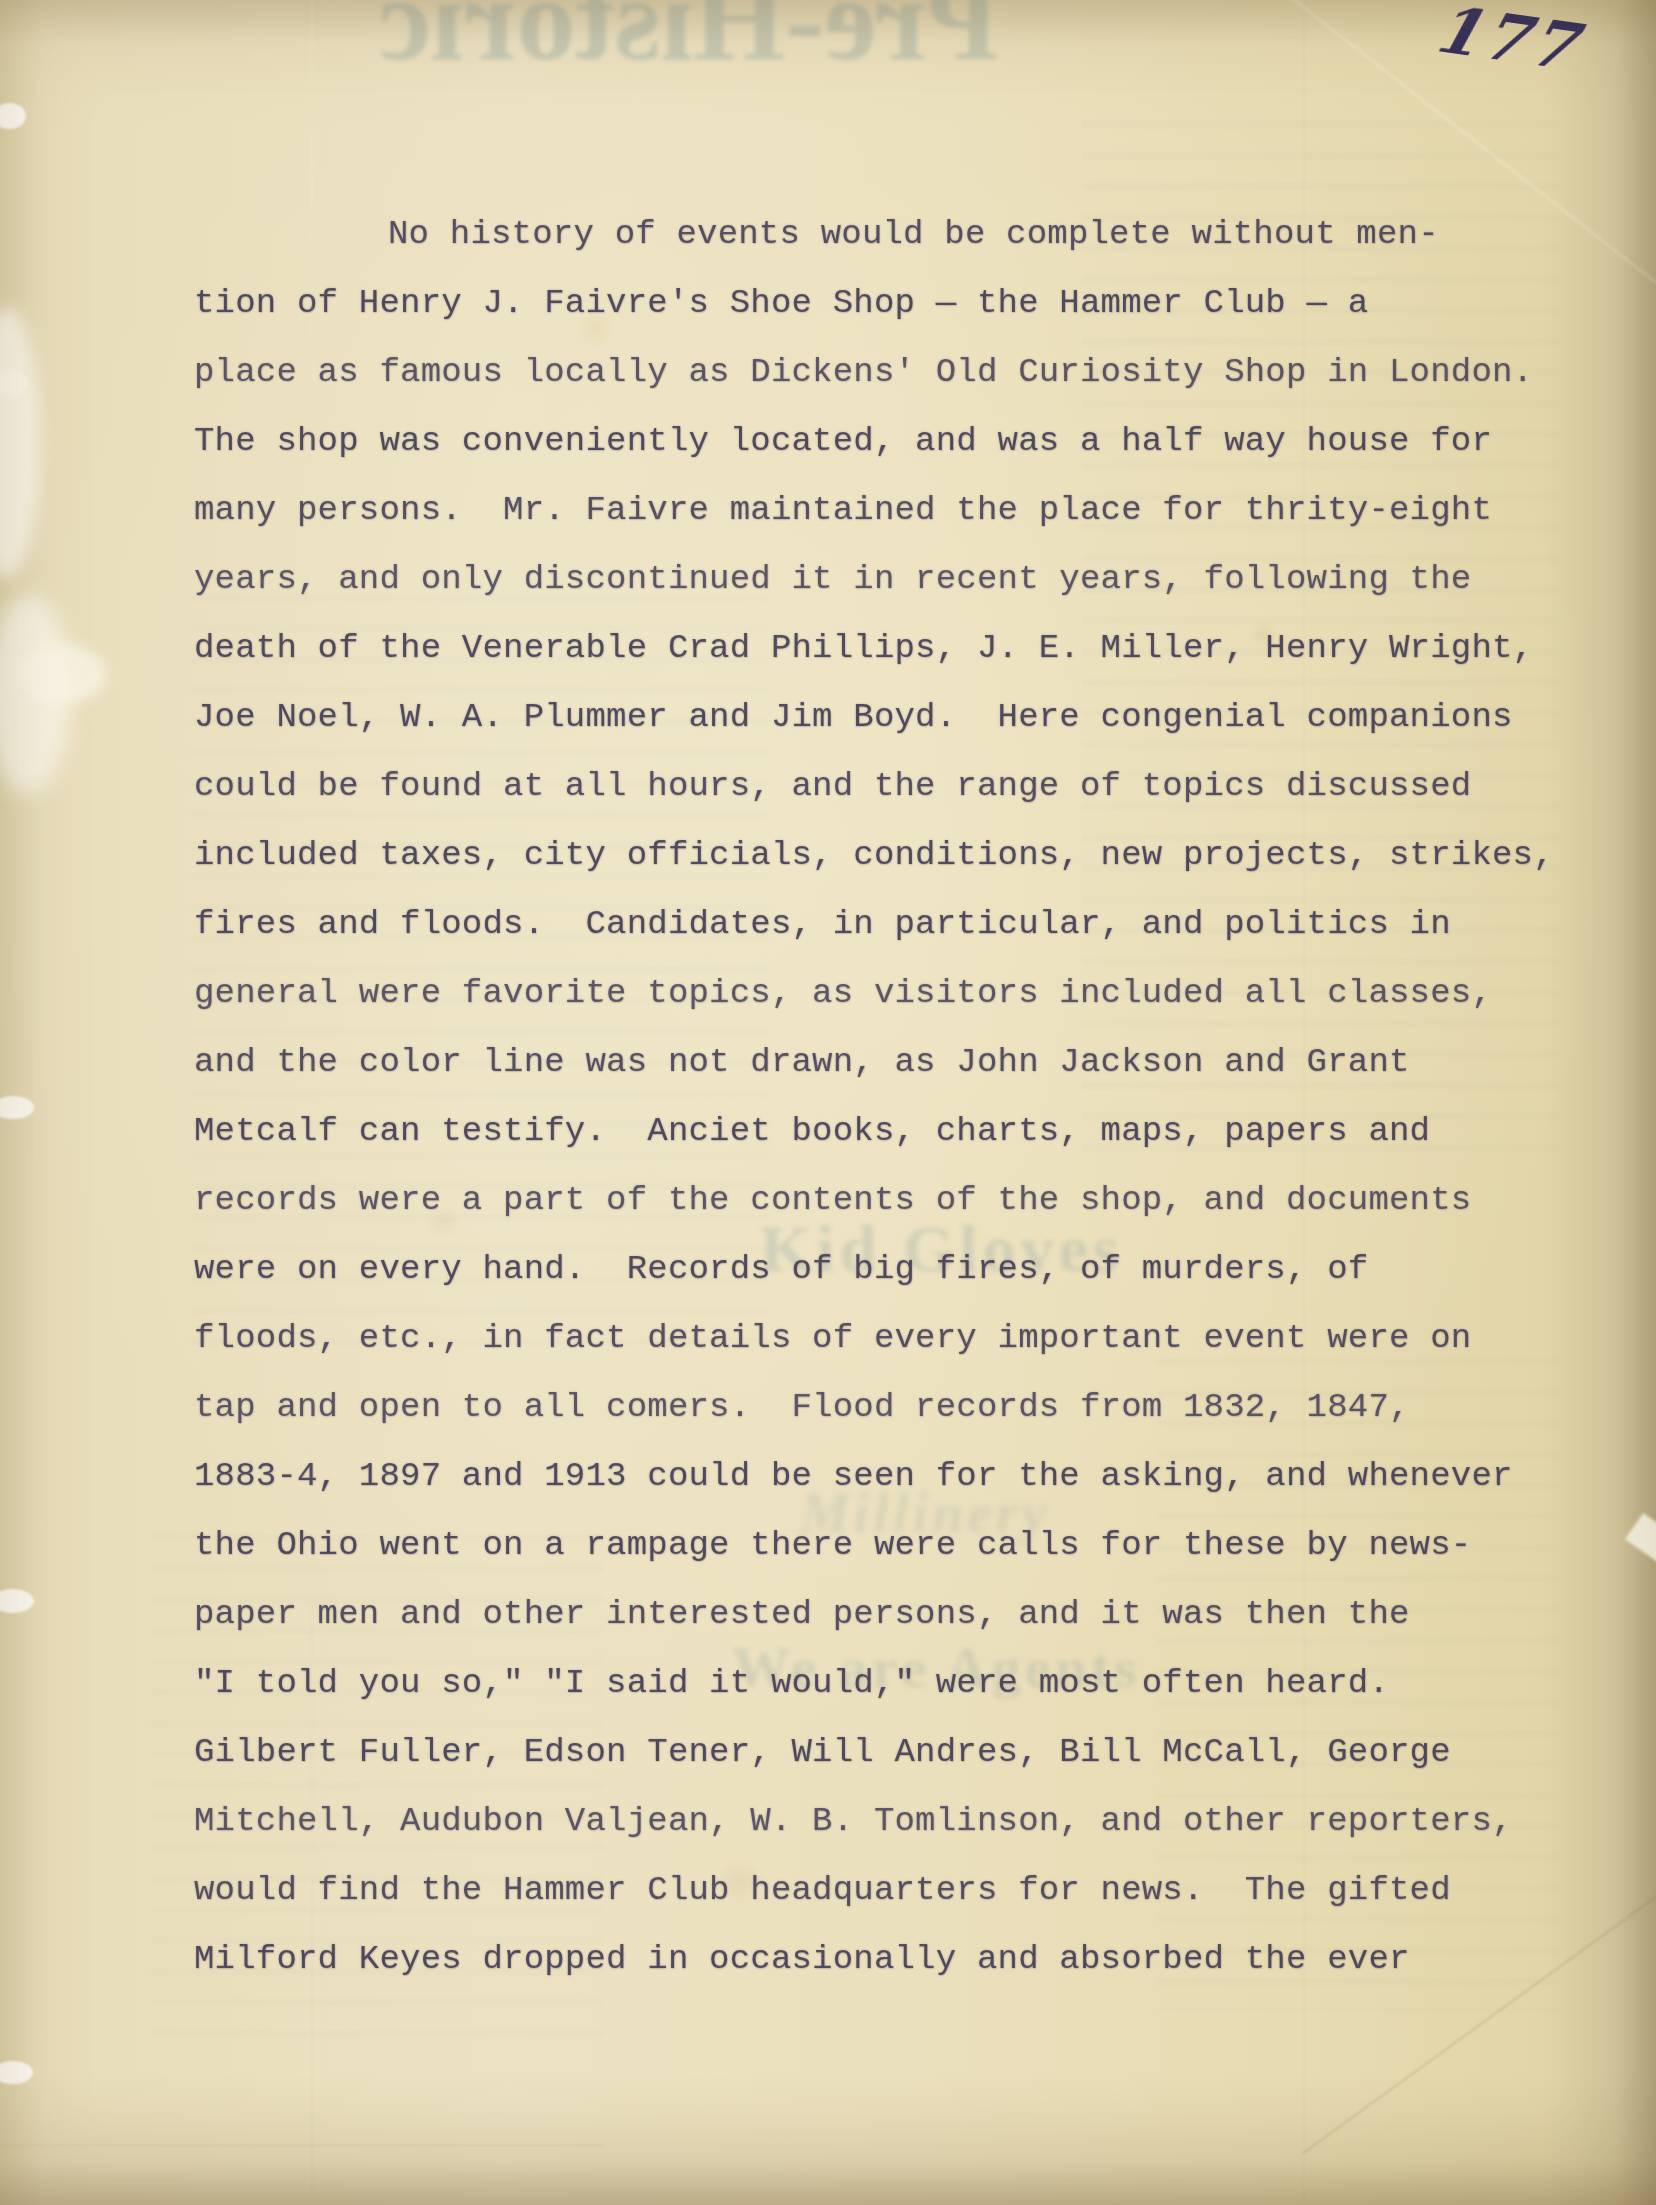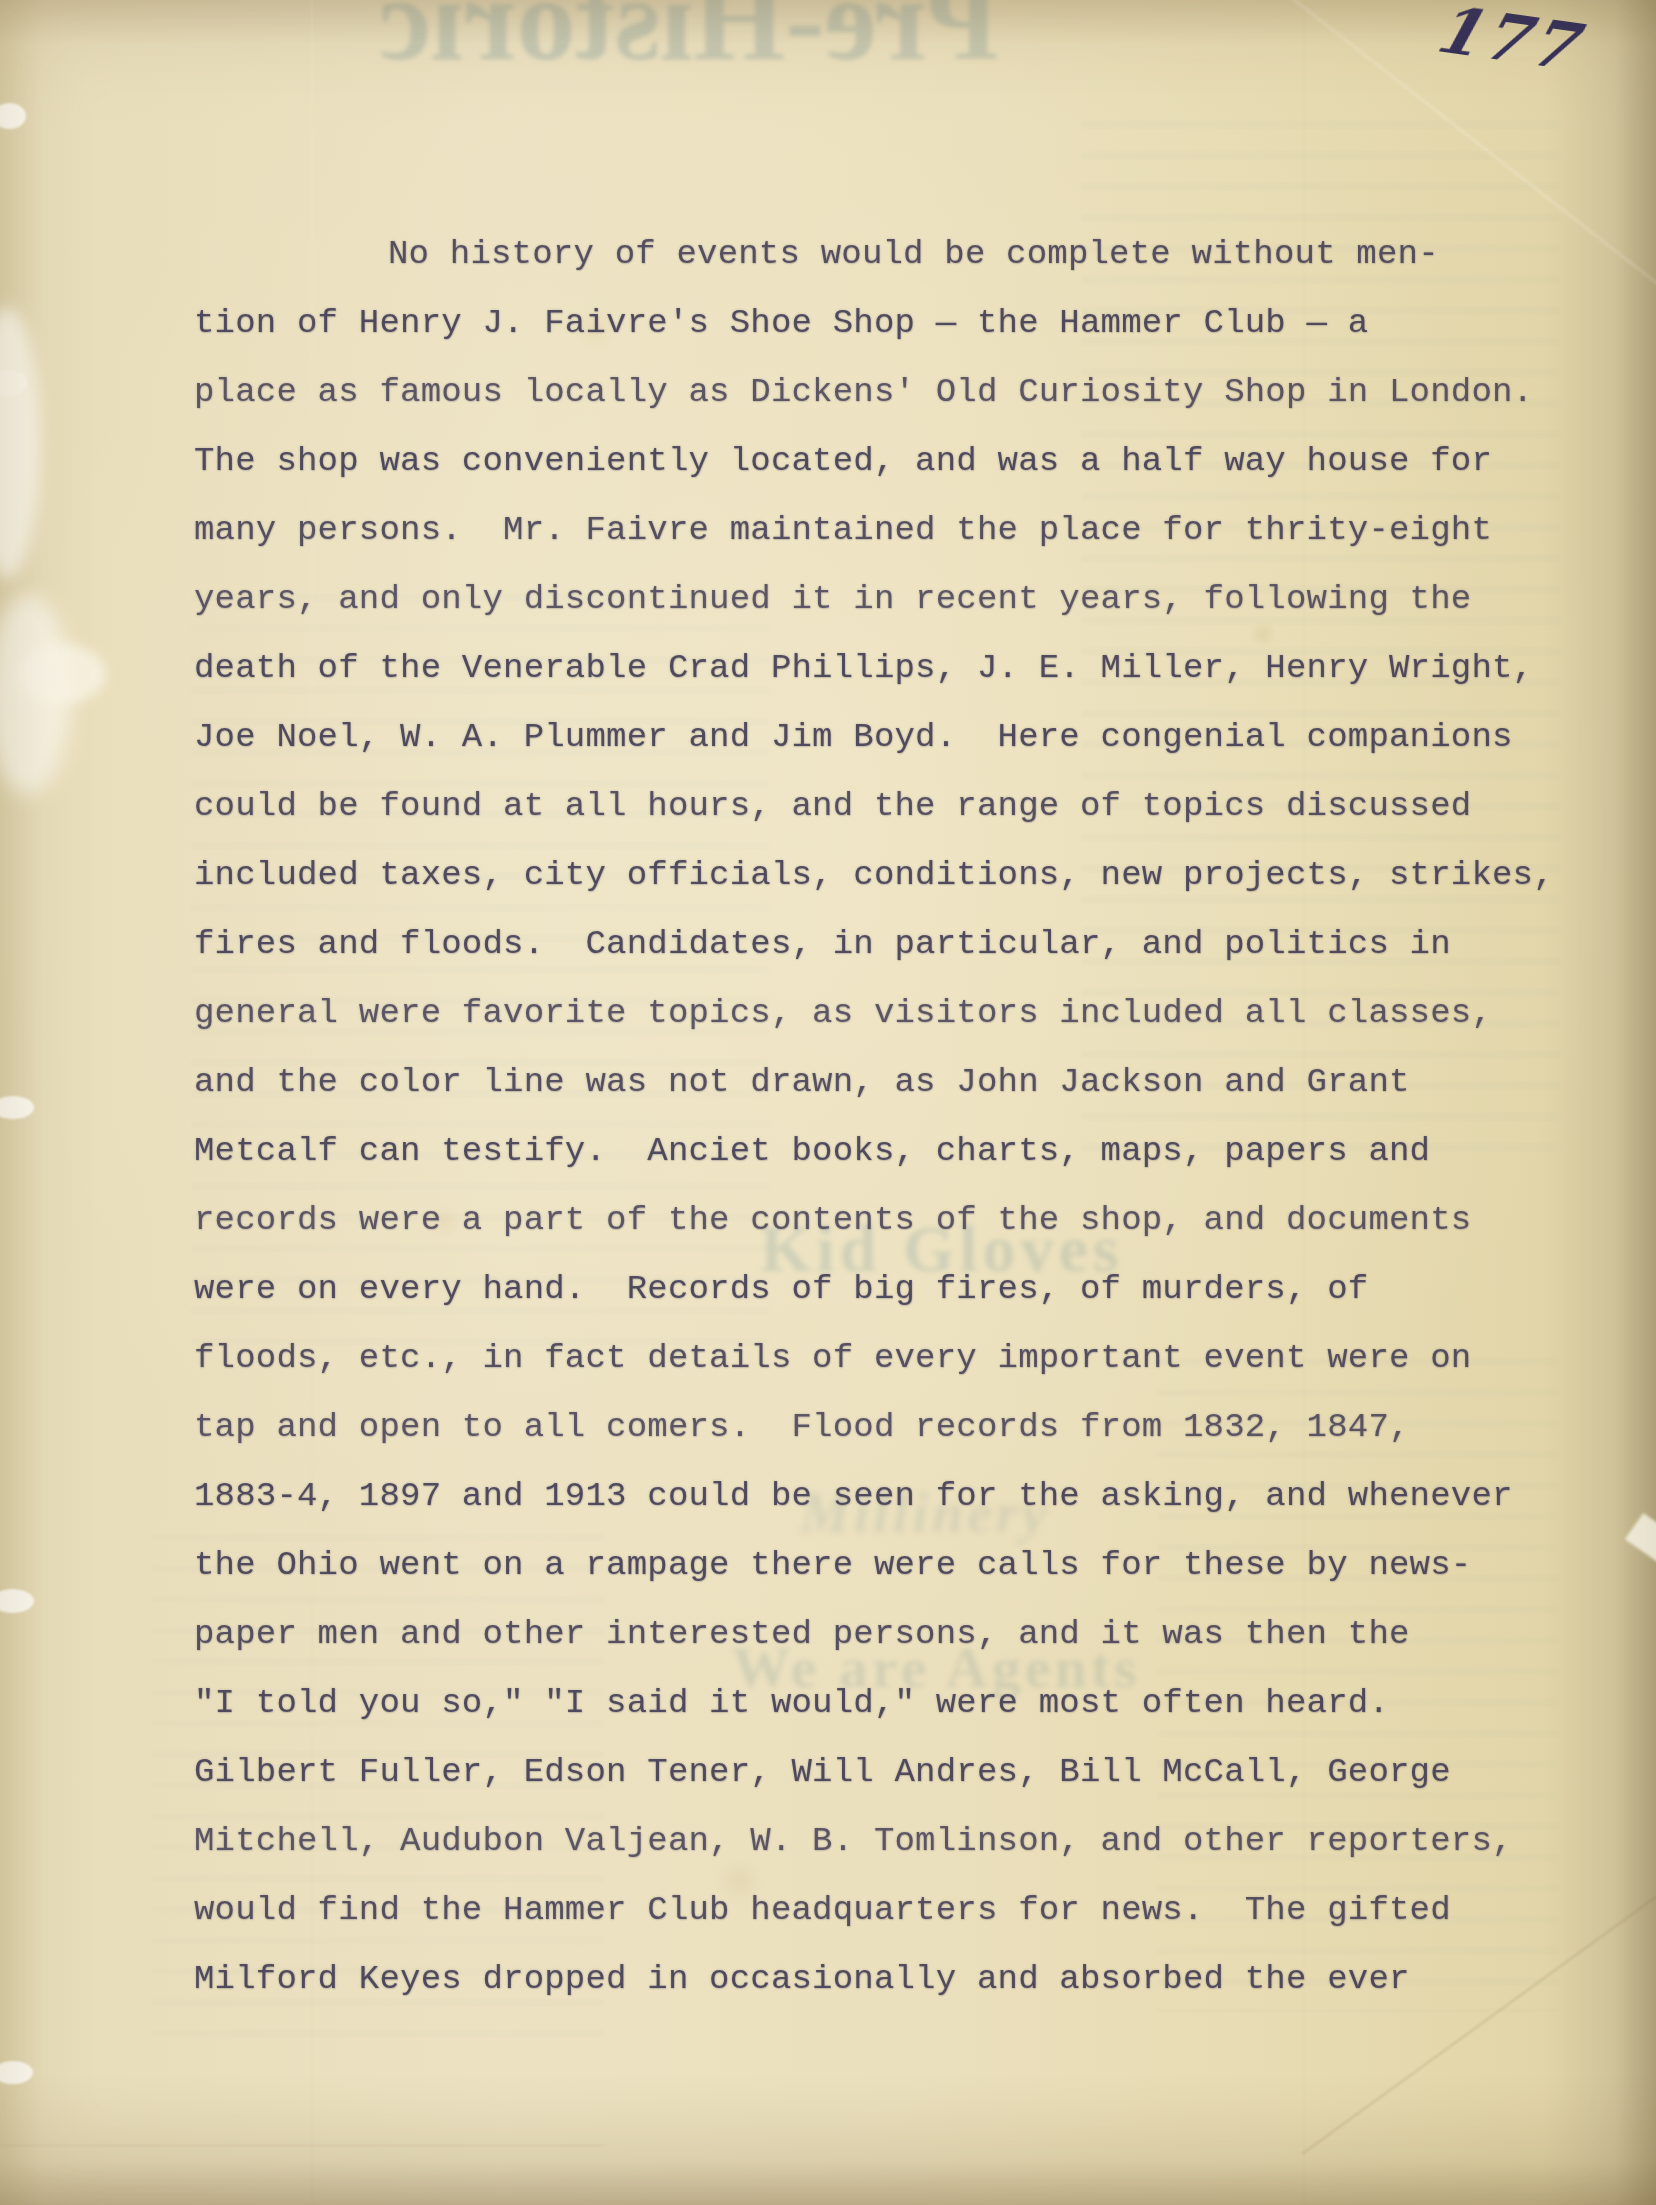--- a/index.html
+++ b/index.html
@@ -16,21 +16,21 @@
       radial-gradient(circle 20px at 1263px 634px, rgba(160,120,50,0.10), rgba(160,120,50,0) 70%),
       radial-gradient(circle 25px at 443px 1222px, rgba(160,120,50,0.08), rgba(160,120,50,0) 70%),
       radial-gradient(circle 35px at 739px 1881px, rgba(170,140,70,0.10), rgba(170,140,70,0) 70%),
       linear-gradient(180deg, rgba(120,95,50,0.18) 0%, rgba(120,95,50,0.02) 2%, rgba(120,95,50,0) 6%, rgba(120,95,50,0) 94%, rgba(120,95,50,0.10) 98%, rgba(100,75,35,0.28) 100%),
       linear-gradient(90deg, #ddd2ab 0%, #e8ddba 2.5%, #ece2c2 30%, #ebe0bd 55%, #e7dbb2 78%, #e2d5a9 93%, #d3c69d 97.5%, #b4a77f 100%);
   }
   .vignette{position:absolute;inset:0;box-shadow:inset 0 0 91px rgba(110,88,45,0.22);pointer-events:none;}
 
   
   .typed{
-    position:absolute;left:194px;top:220px;width:1368px;
+    position:absolute;left:194px;top:200px;width:1368px;
     font-family:"Liberation Mono","DejaVu Sans Mono",monospace;
     font-size:34px;line-height:69px;letter-spacing:0.2px;
     color:rgba(62,56,82,0.85);
     white-space:pre;
     filter:blur(0.4px);
     text-shadow:0 0 2.5px rgba(62,56,82,0.28), 0.5px 0.5px 1px rgba(62,56,82,0.16);
   }
   .tline{height:69px;}
   .tline.indent{text-indent:194px;}
   .tline:nth-child(3n){opacity:0.93;}

